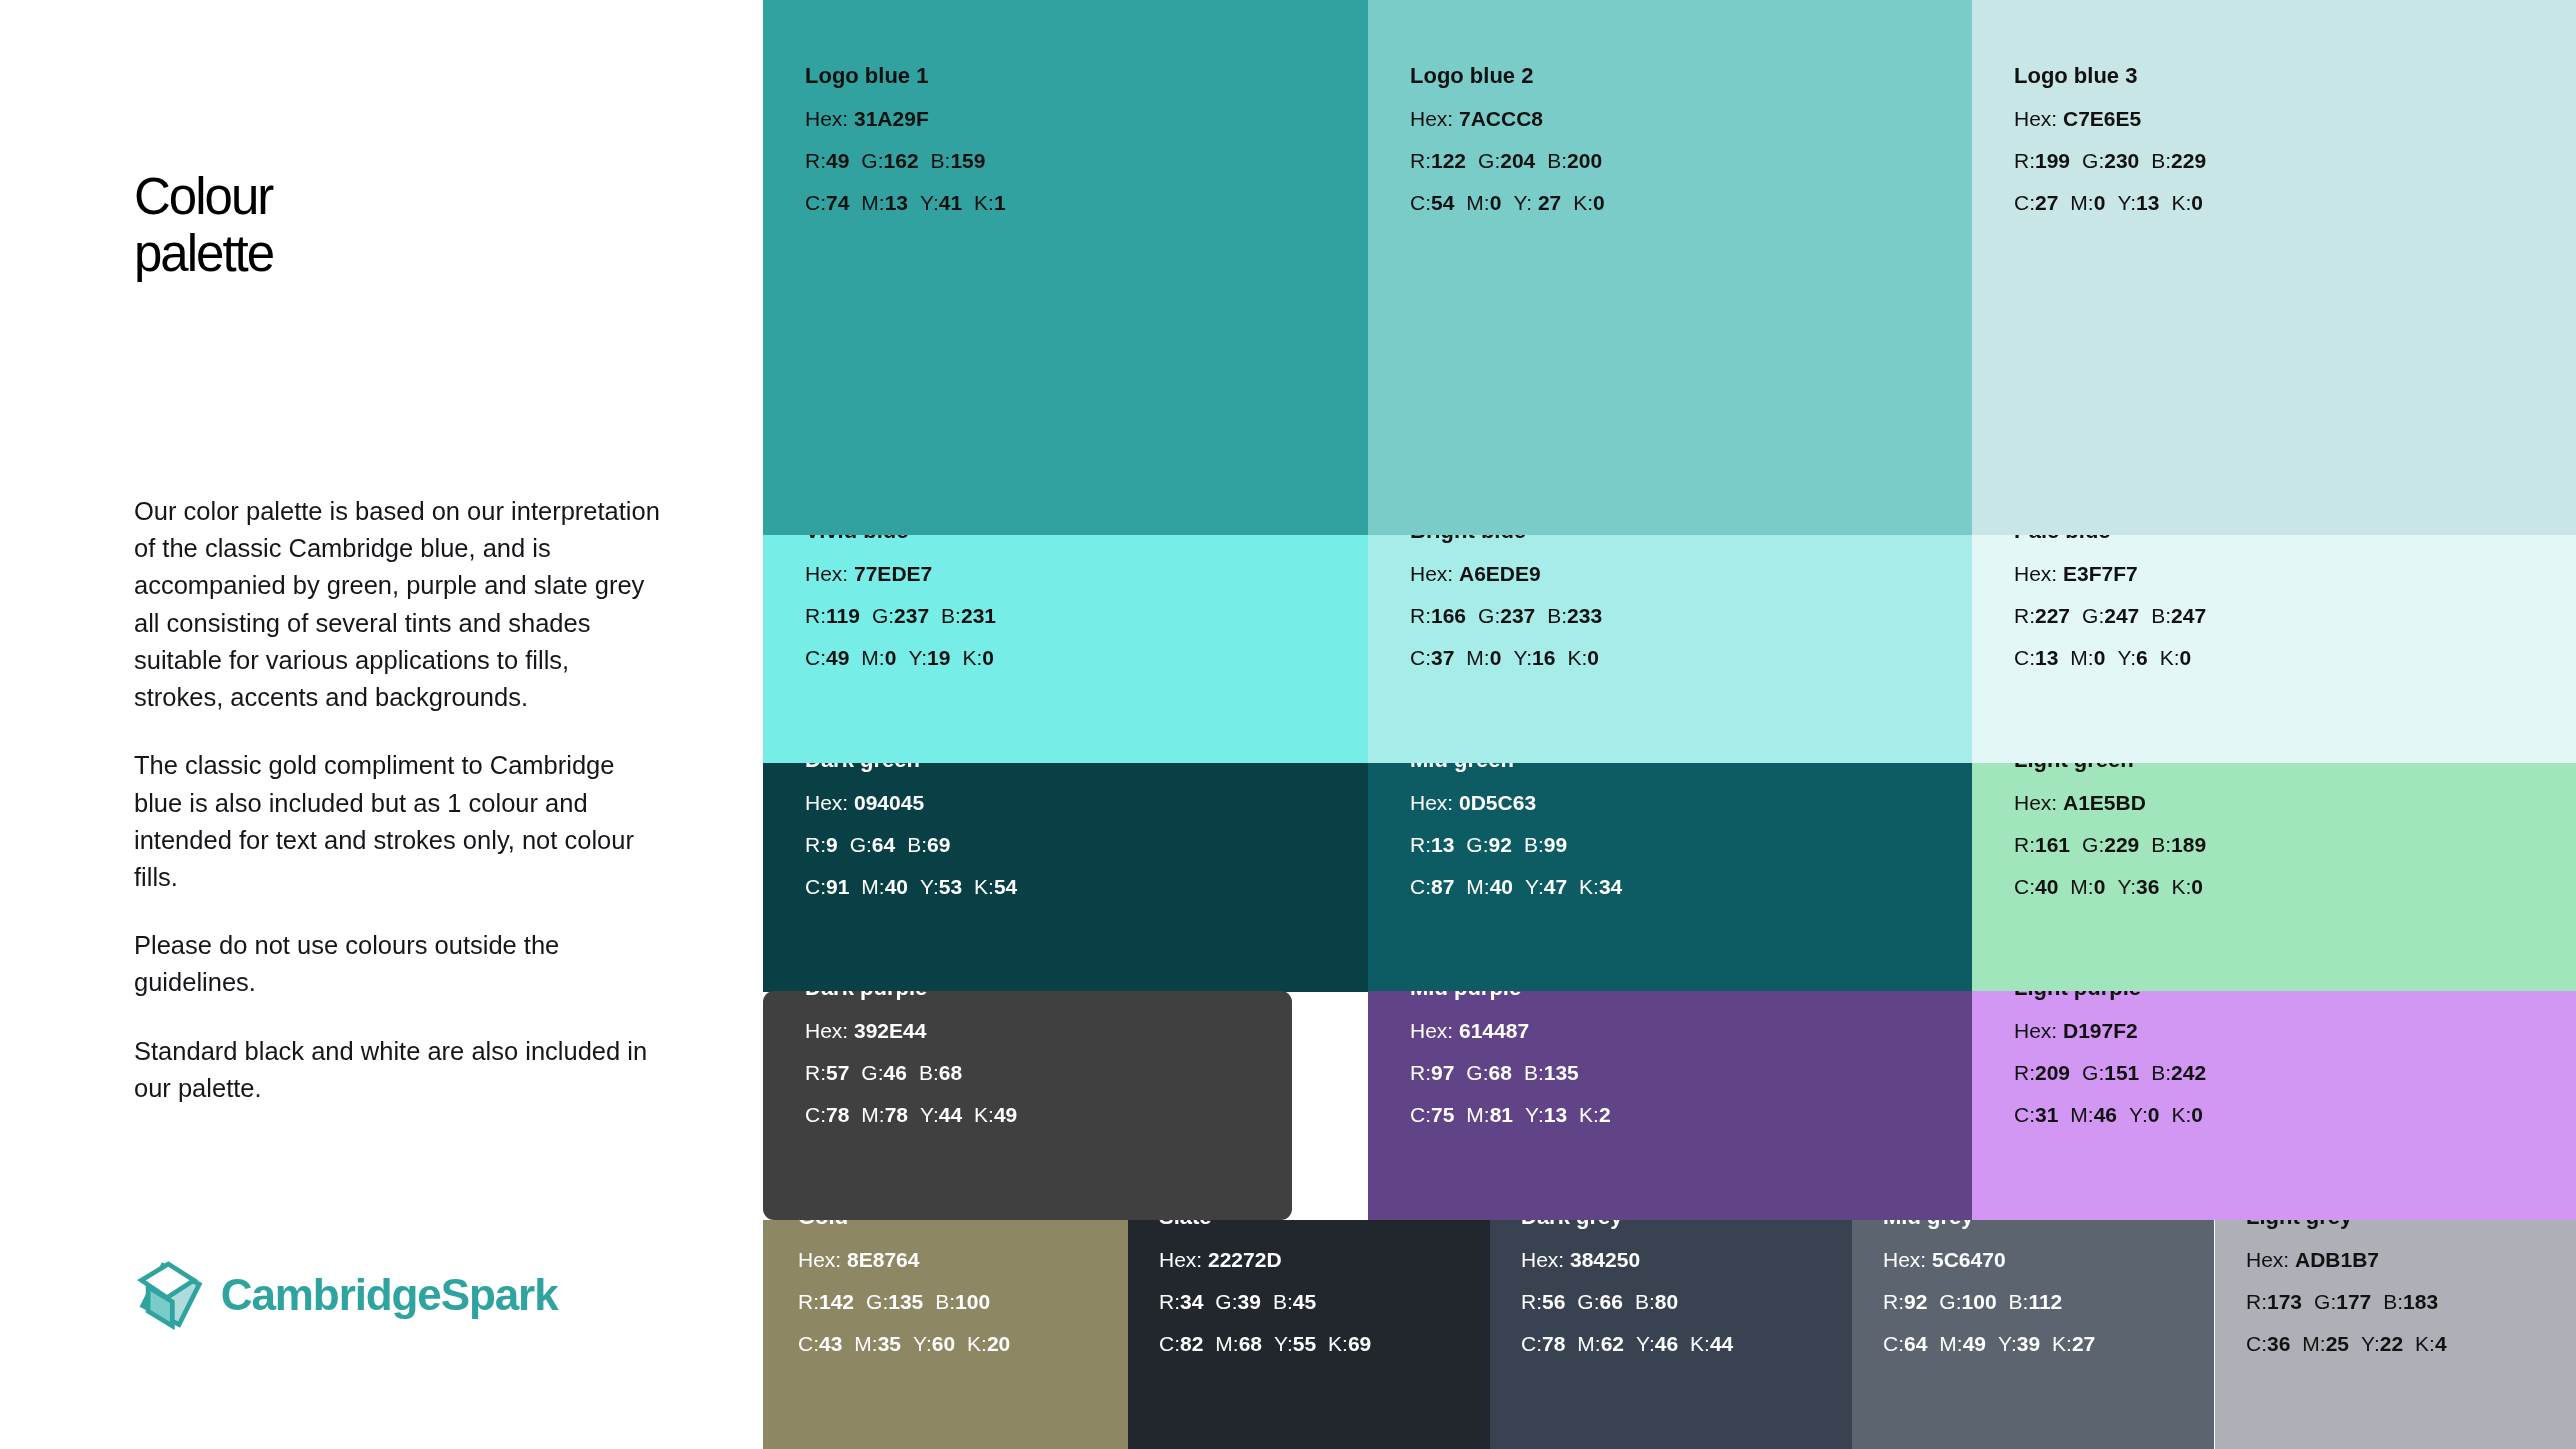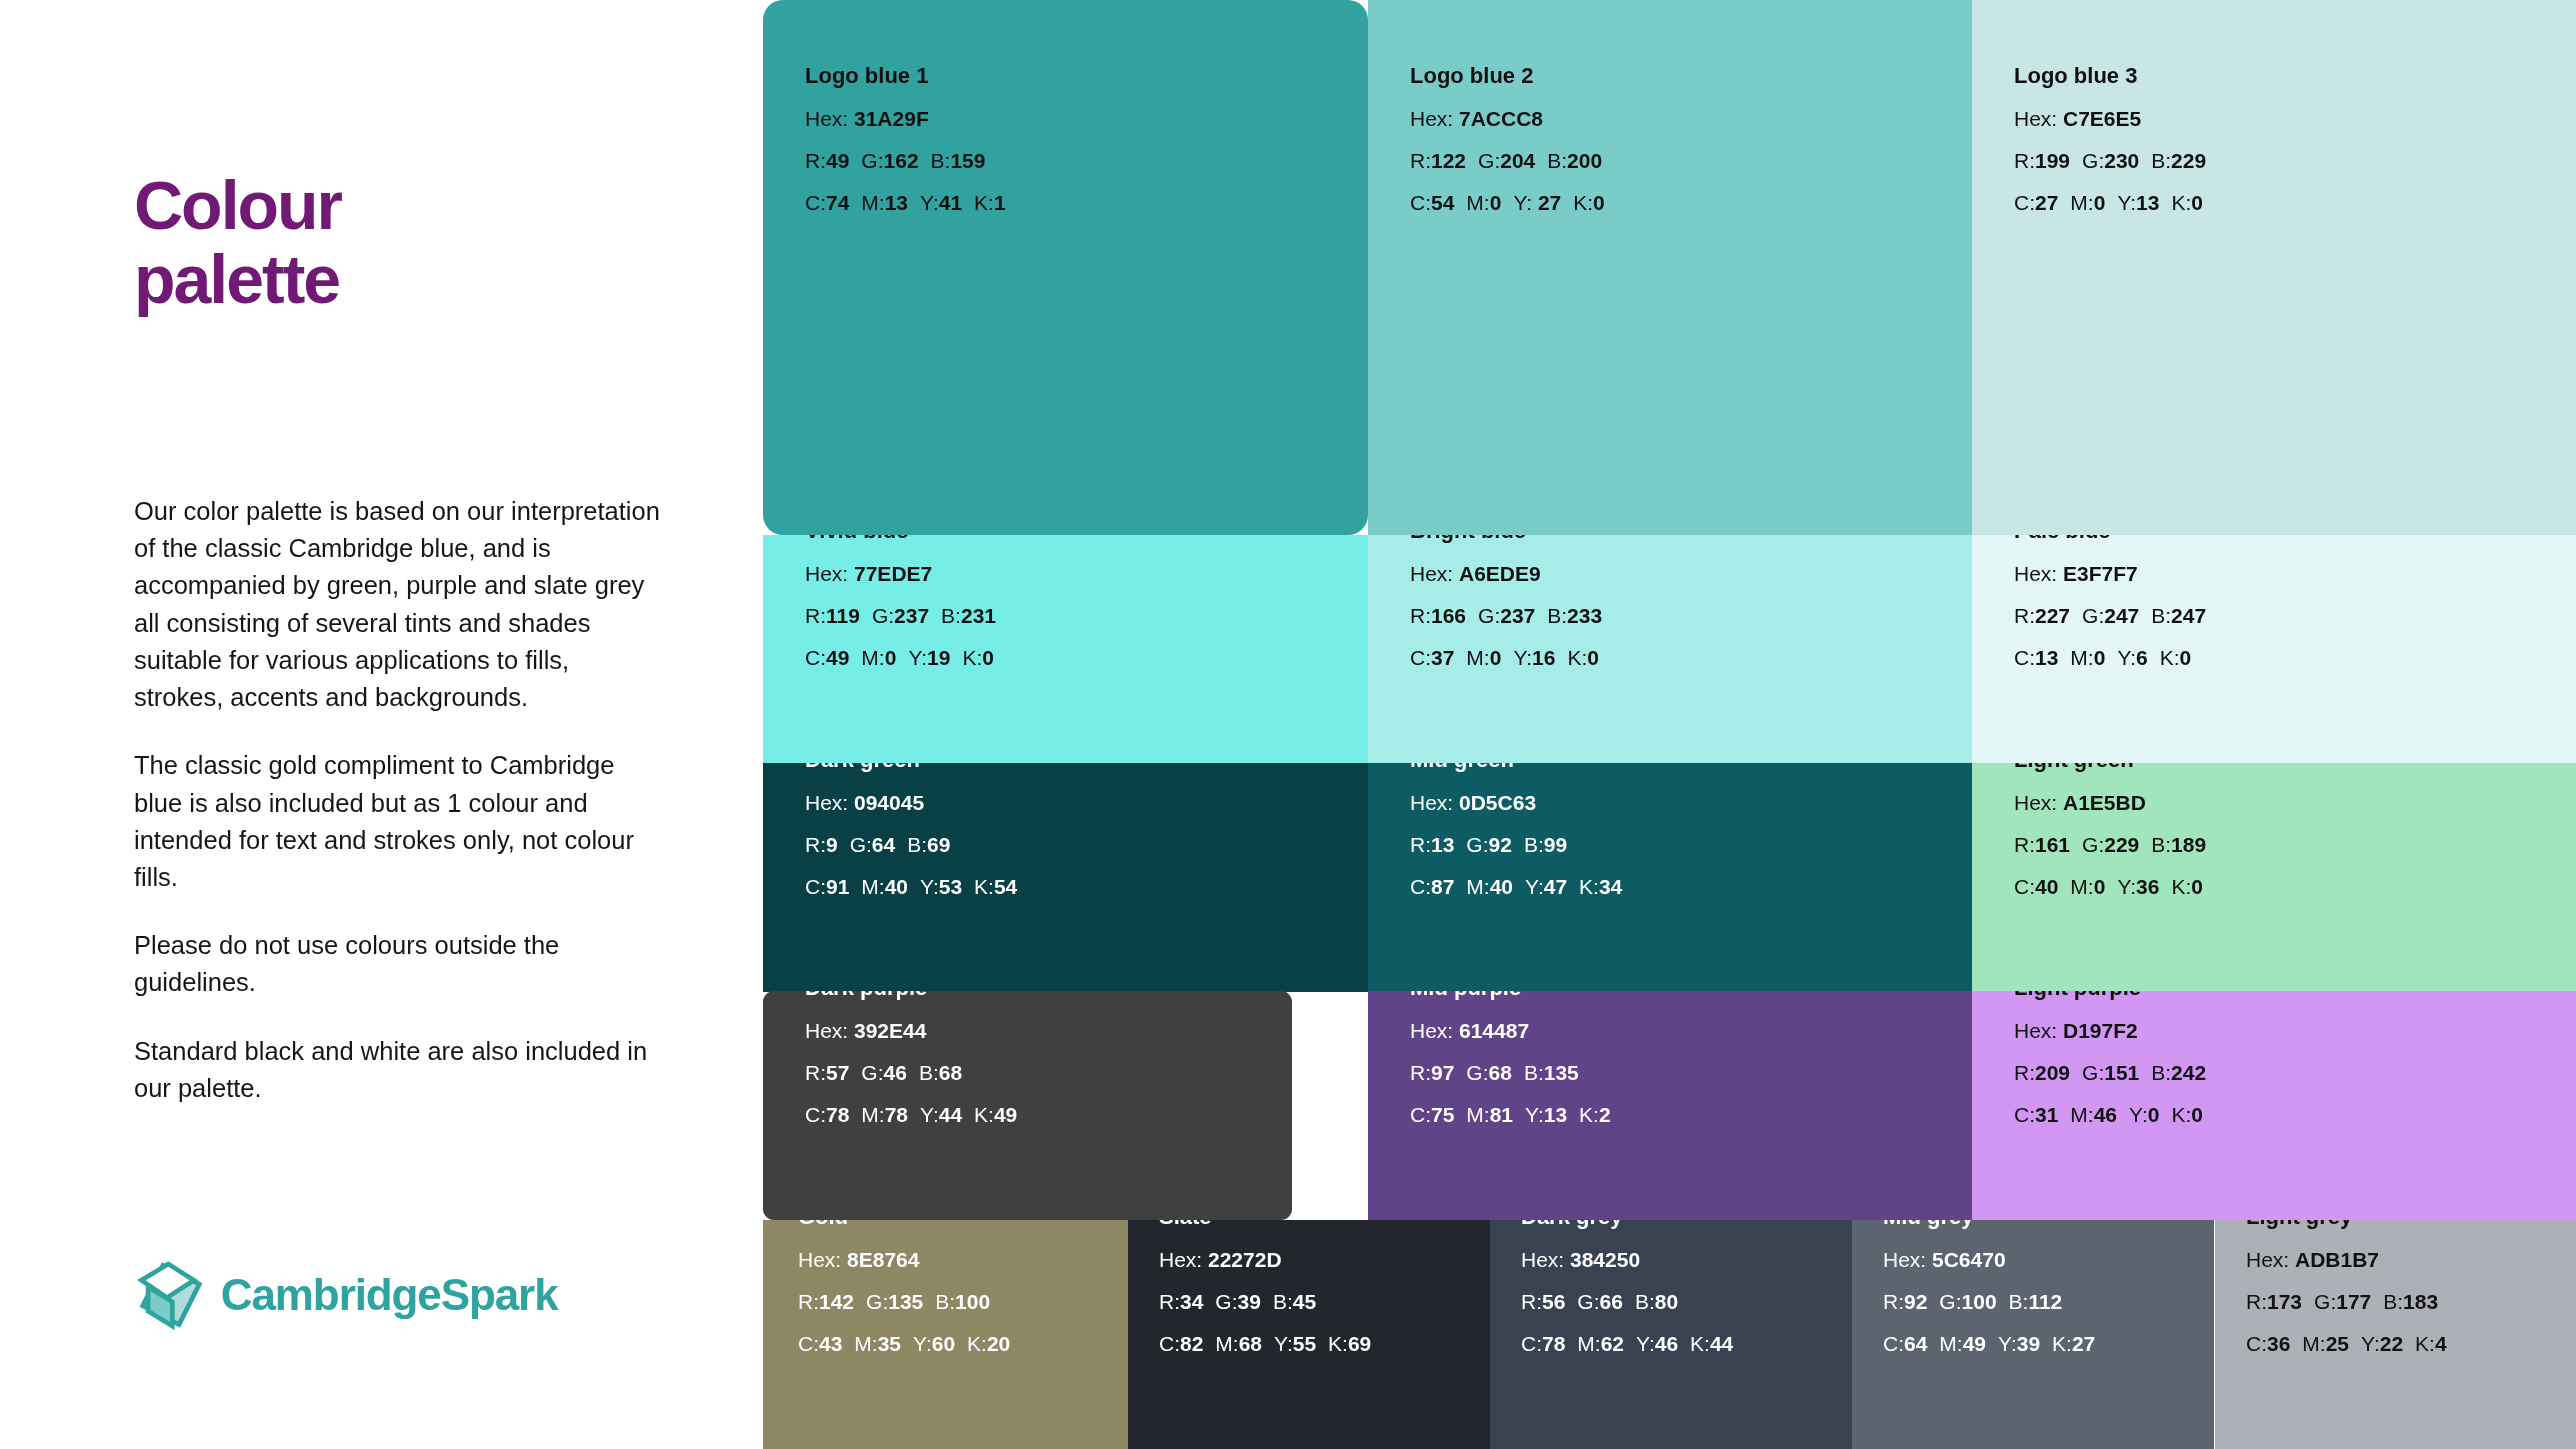--- a/index.html
+++ b/index.html
@@ -11,23 +11,23 @@
   }
   .page { position:relative; width:2576px; height:1449px; }
 
   
   .left {
     position:absolute; left:0; top:0; width:763px; height:1449px;
     background:#ffffff;
   }
   .title {
     position:absolute; left:134px; top:171px; width:510px;
-    font-size:68px; line-height:1.0; font-weight:bold;
+    font-size:51px; line-height:1.0; font-weight:normal;
     letter-spacing:-2px;
-    color:#701a75;
+    color:#000000;
   }
   .title .l2 { display:block; margin-top:6px; }
 
   .copy {
     position:absolute; left:134px; top:493px; width:530px;
     color:#15161a;
     font-size:25.5px; line-height:1.46; font-weight:400;
   }
   .copy p { margin-bottom:31px; }
   .copy p:last-child { margin-bottom:0; }
@@ -89,21 +89,21 @@
           </g>
           <path d="M8 30 L48 6 L86 30 L46 56 Z" fill="#ffffff" stroke="#2FA3A0" stroke-width="7"></path>
           <path d="M18 40 L18 76 L54 98 L54 62 Z" fill="#7ACCC8" stroke="#2FA3A0" stroke-width="7"></path>
         </svg>
       </span>
       <span class="logo-text">CambridgeSpark</span>
     </div>
   </div>
 
   <div class="grid" id="swatch-grid">
-      <div class="swatch" style="left: 0px; top: 0px; width: 605px; height: 535px; background: rgb(49, 162, 159); color: rgb(17, 17, 17); border-radius: 20px;">
+      <div class="swatch" style="left: 0px; top: 0px; width: 605px; height: 535px; background: rgb(49, 162, 159); color: rgb(17, 17, 17);">
         <div class="inner" style="bottom: 322px;">
           <div class="sw-name">Logo blue 1</div>
           <div class="sw-line"><span>Hex: </span><b>31A29F</b></div>
           <div class="sw-line"><span>R:</span><b>49</b><span class="sp"></span><span>G:</span><b>162</b><span class="sp"></span><span>B:</span><b>159</b></div>
           <div class="sw-line"><span>C:</span><b>74</b><span class="sp"></span><span>M:</span><b>13</b><span class="sp"></span><span>Y:</span><b>41</b><span class="sp"></span><span>K:</span><b>1</b></div>
         </div>
       </div>
       <div class="swatch" style="left: 605px; top: 0px; width: 604px; height: 535px; background: rgb(122, 204, 200); color: rgb(17, 17, 17);">
         <div class="inner" style="bottom: 322px;">
           <div class="sw-name">Logo blue 2</div>

